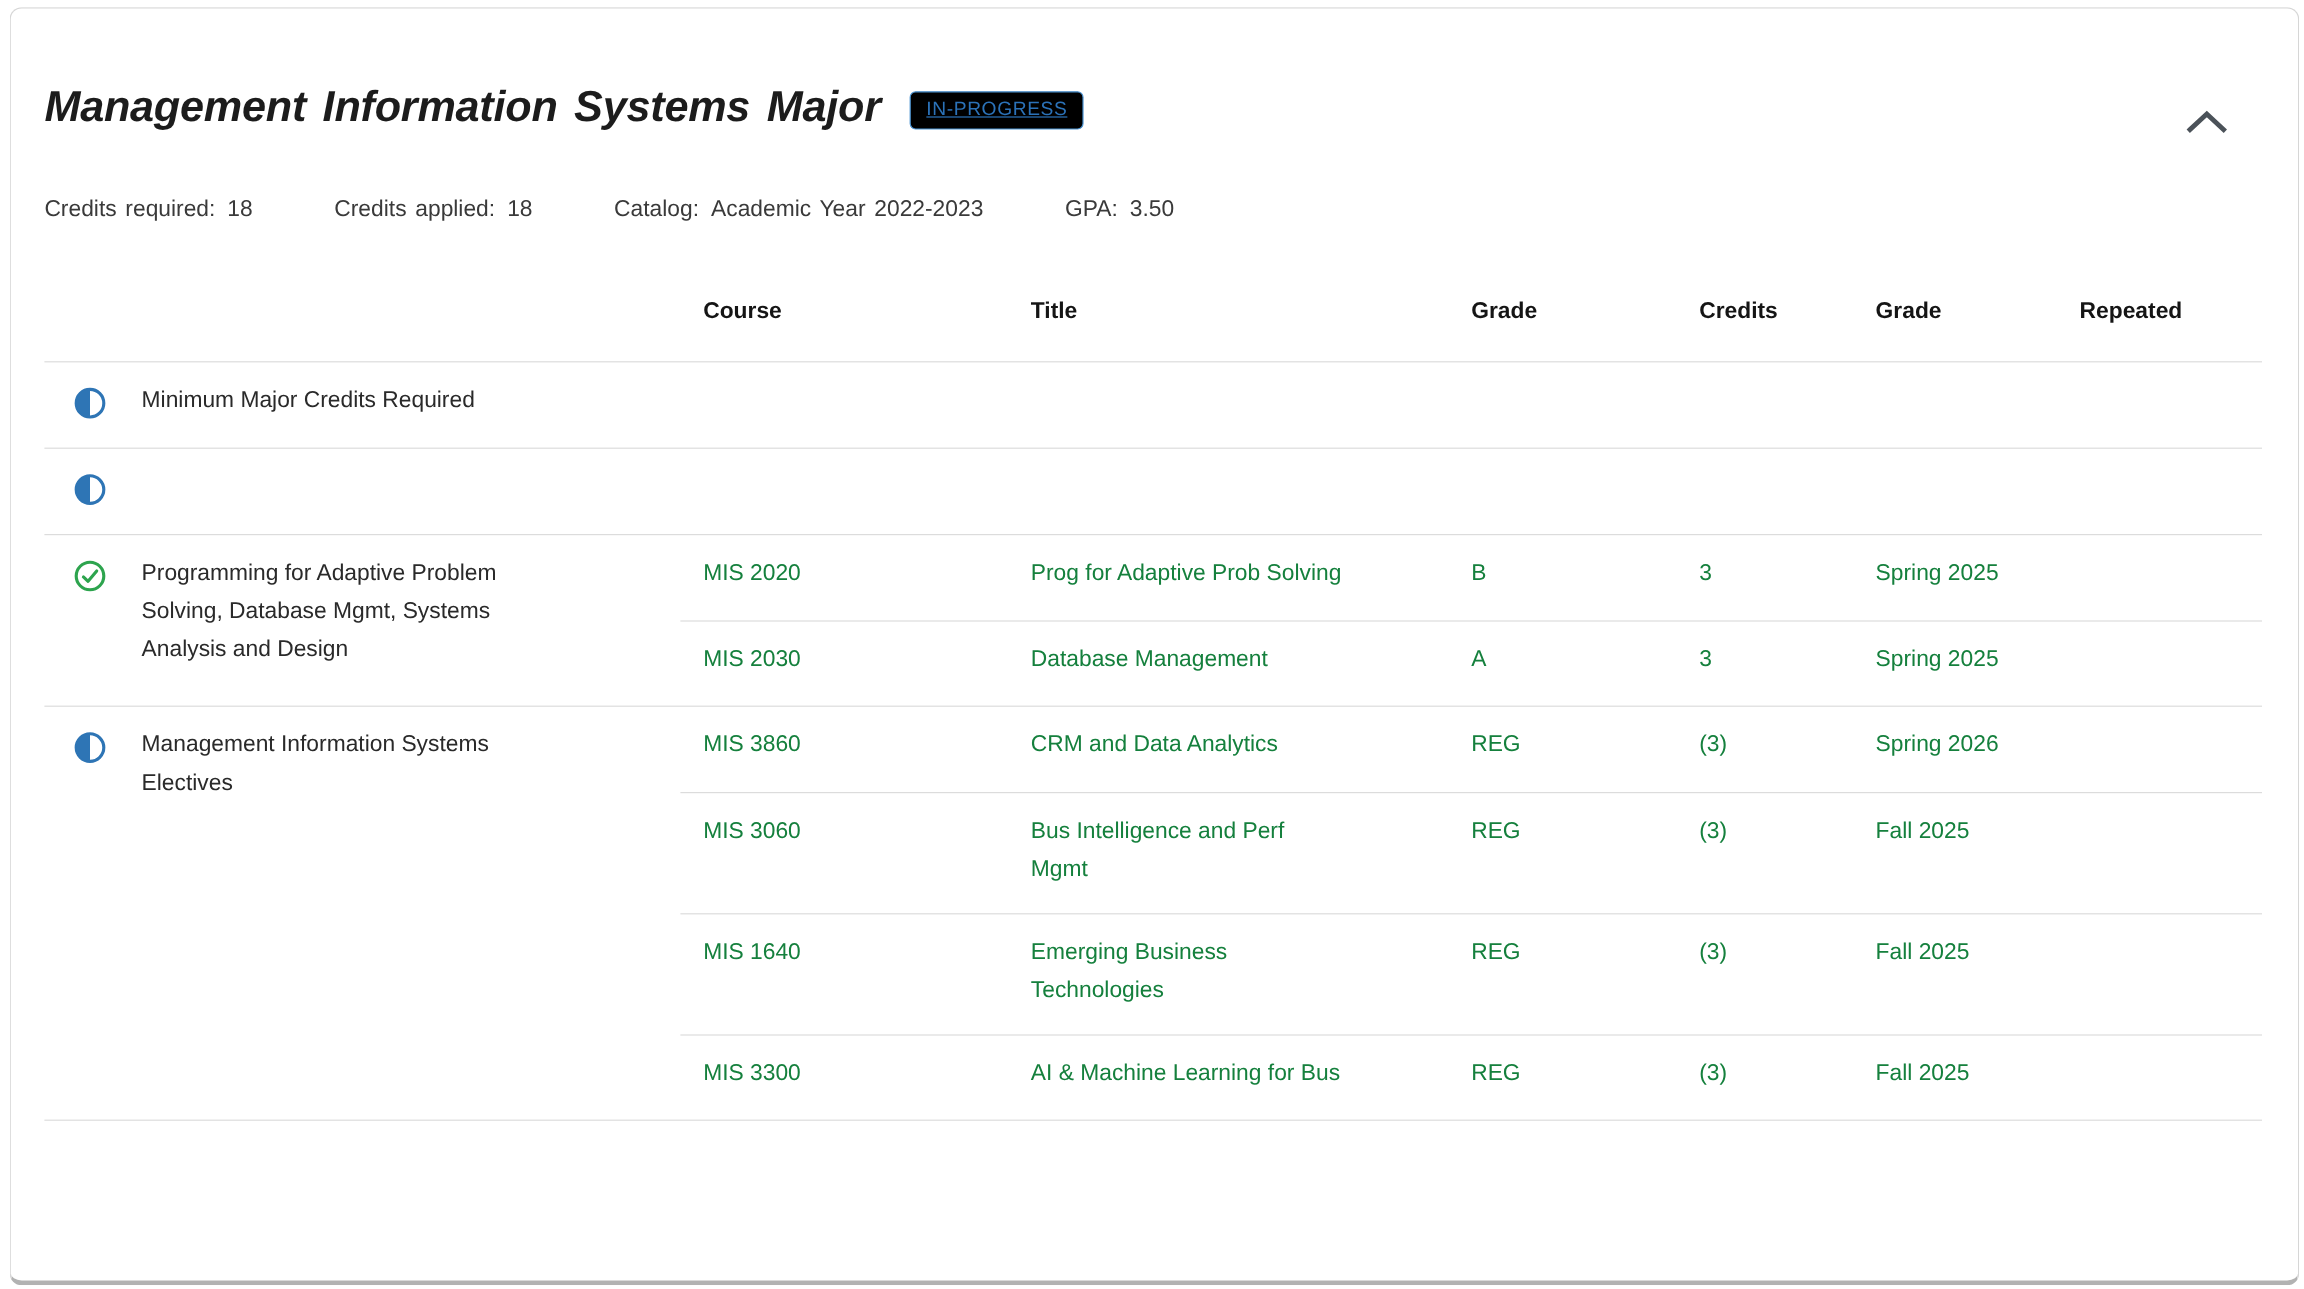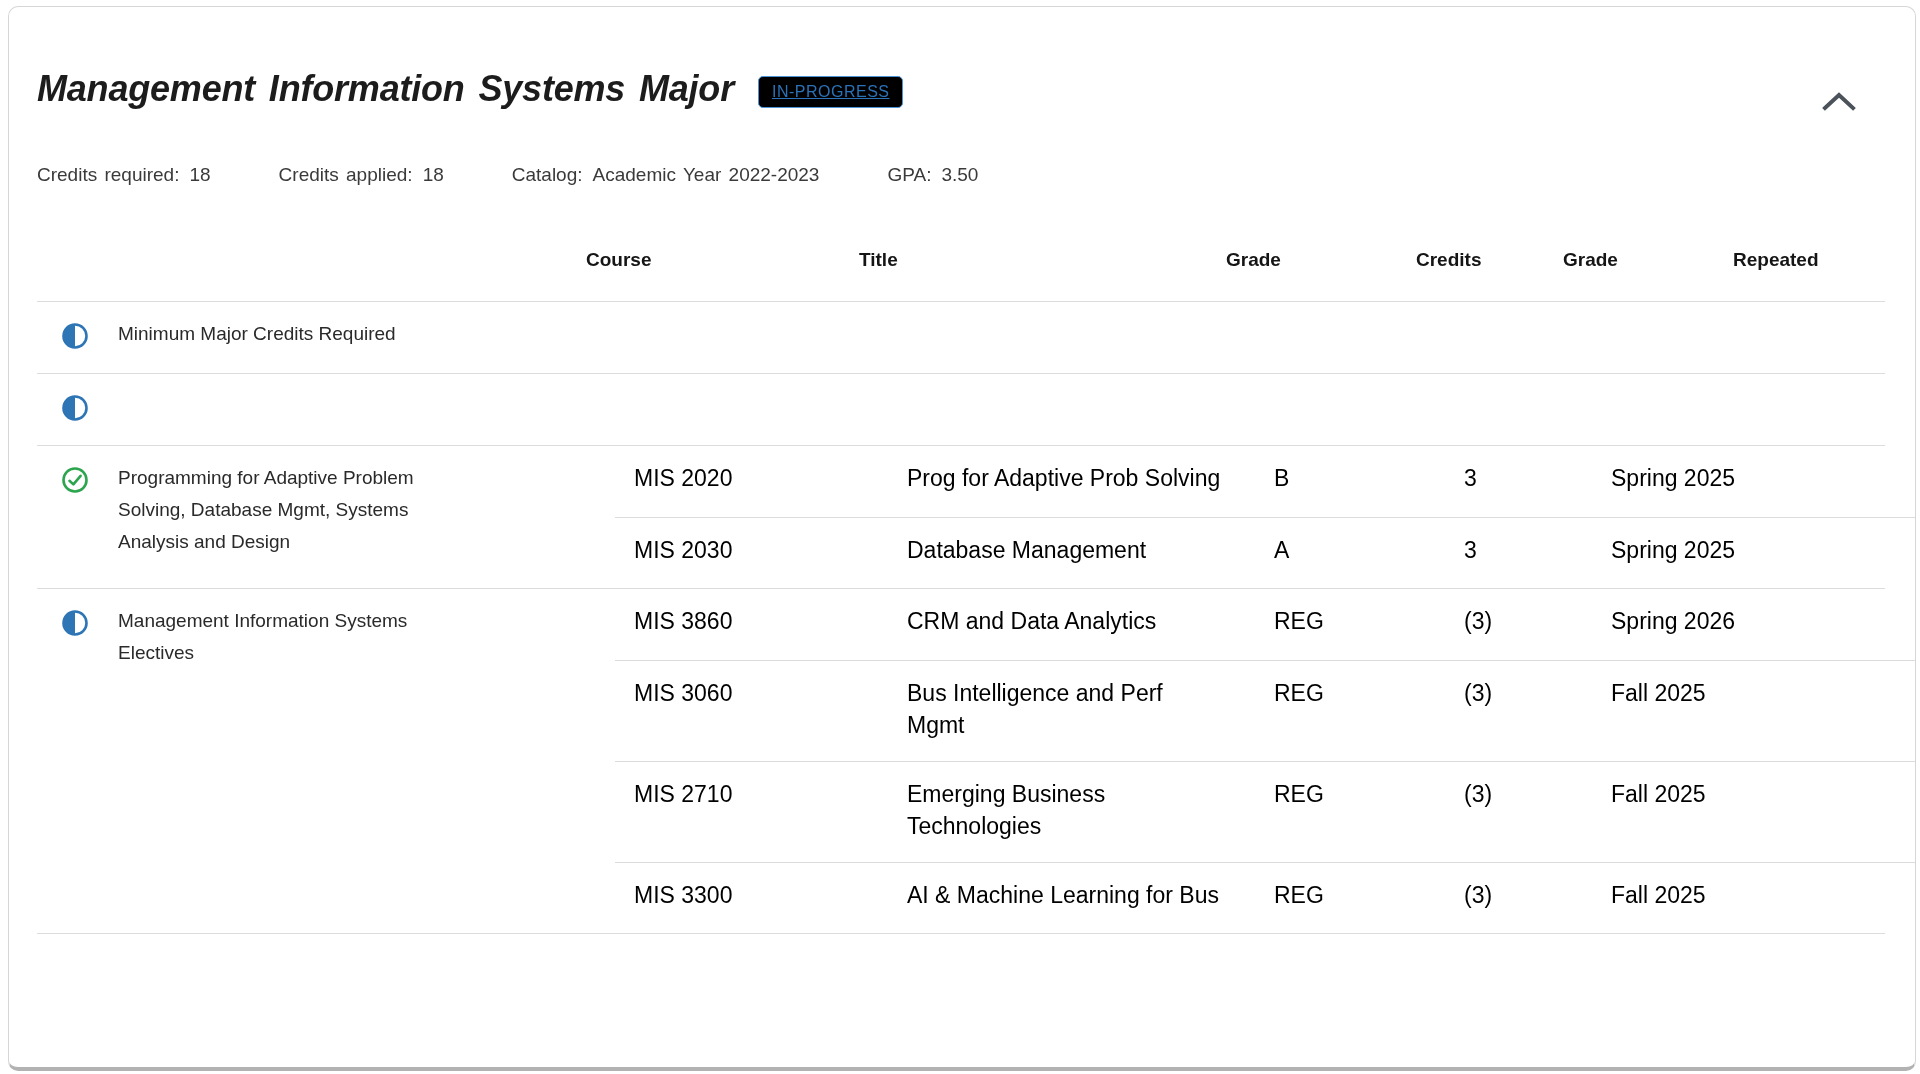--- a/index.html
+++ b/index.html
@@ -23,28 +23,28 @@
               word-spacing:2px; }
   .meta-item { display:flex; gap:10px; }
 
   
   .table { margin-top:58px; width:1848px; border-bottom:1px solid #dcdcdc; }
   .thead { display:grid; grid-template-columns:549px 273px 367px 190px 147px 170px 152px;
            font-size:19px; font-weight:700; color:#151515; line-height:32px;
            padding-bottom:25px; }
   .thead .th:last-child { text-align:left; }
 
-  .req-block { display:flex; border-top:1px solid #dcdcdc;gap:48px; }
+  .req-block { display:flex; border-top:1px solid #dcdcdc; }
   .req-left { width:530px; flex:none; display:flex; align-items:flex-start; min-height:71px; }
   .req-left .icon-wrap { margin:20px 0 0 24px; width:28px; height:28px; flex:none; }
   .req-label { margin-left:29px; padding:16px 0 20px; font-size:19px; color:#2a2a2a;
                line-height:32px; white-space:pre-line; max-width:430px; }
   .req-right { flex:1; display:flex; flex-direction:column; }
   .course-row { display:grid; grid-template-columns:273px 367px 190px 147px 170px 152px;
-                padding:16px 0 20px 19px; min-height:71px; font-size:23px; color:#000000;
+                padding:16px 0 20px 19px; min-height:71px; font-size:19px; color:#15803d;
                 line-height:32px; }
   .course-row + .course-row { border-top:1px solid #dcdcdc; }
   .course-row .cell { white-space:pre-line; padding-right:12px; }
   .course-row .cell:last-child { text-align:right; padding-right:0; }
 </style>
 </head>
 <body>
 
 <section class="card">
   <div class="card-inner">
@@ -157,21 +157,21 @@
               <div class="course-row">
                 <div class="cell">MIS 3060</div>
                 <div class="cell">Bus Intelligence and Perf
 Mgmt</div>
                 <div class="cell">REG</div>
                 <div class="cell">(3)</div>
                 <div class="cell">Fall 2025</div>
                 <div class="cell"></div>
               </div>
               <div class="course-row">
-                <div class="cell">MIS 2710</div>
+                <div class="cell">MIS 1640</div>
                 <div class="cell">Emerging Business
 Technologies</div>
                 <div class="cell">REG</div>
                 <div class="cell">(3)</div>
                 <div class="cell">Fall 2025</div>
                 <div class="cell"></div>
               </div>
               <div class="course-row">
                 <div class="cell">MIS 3300</div>
                 <div class="cell">AI &amp; Machine Learning for Bus</div>

